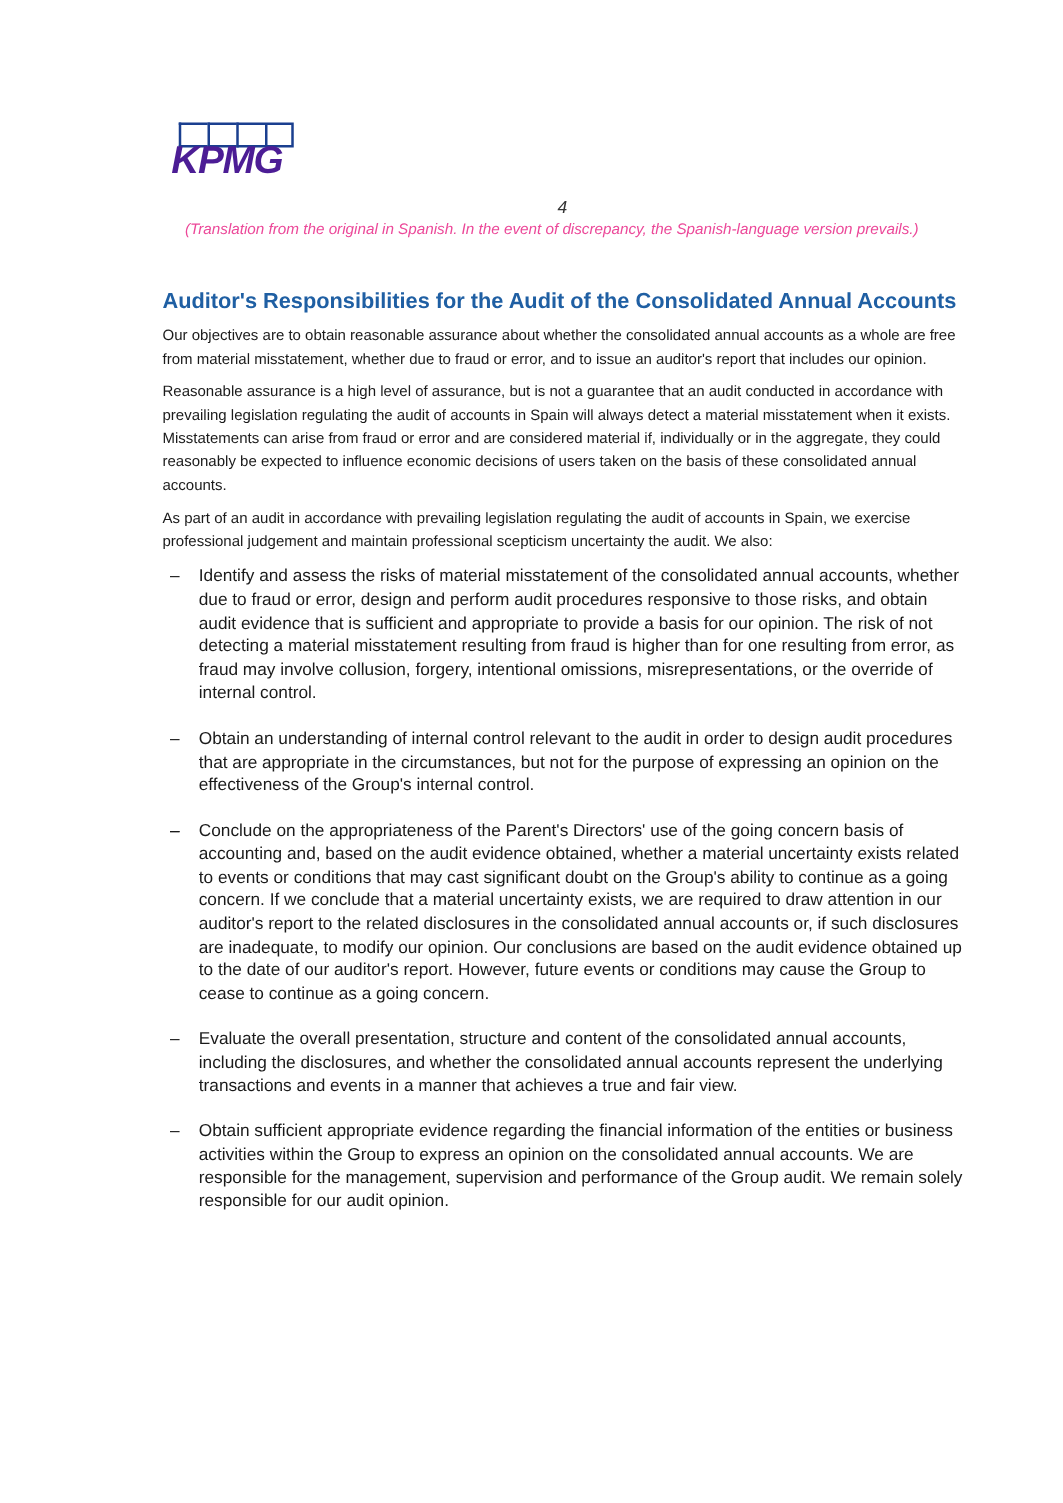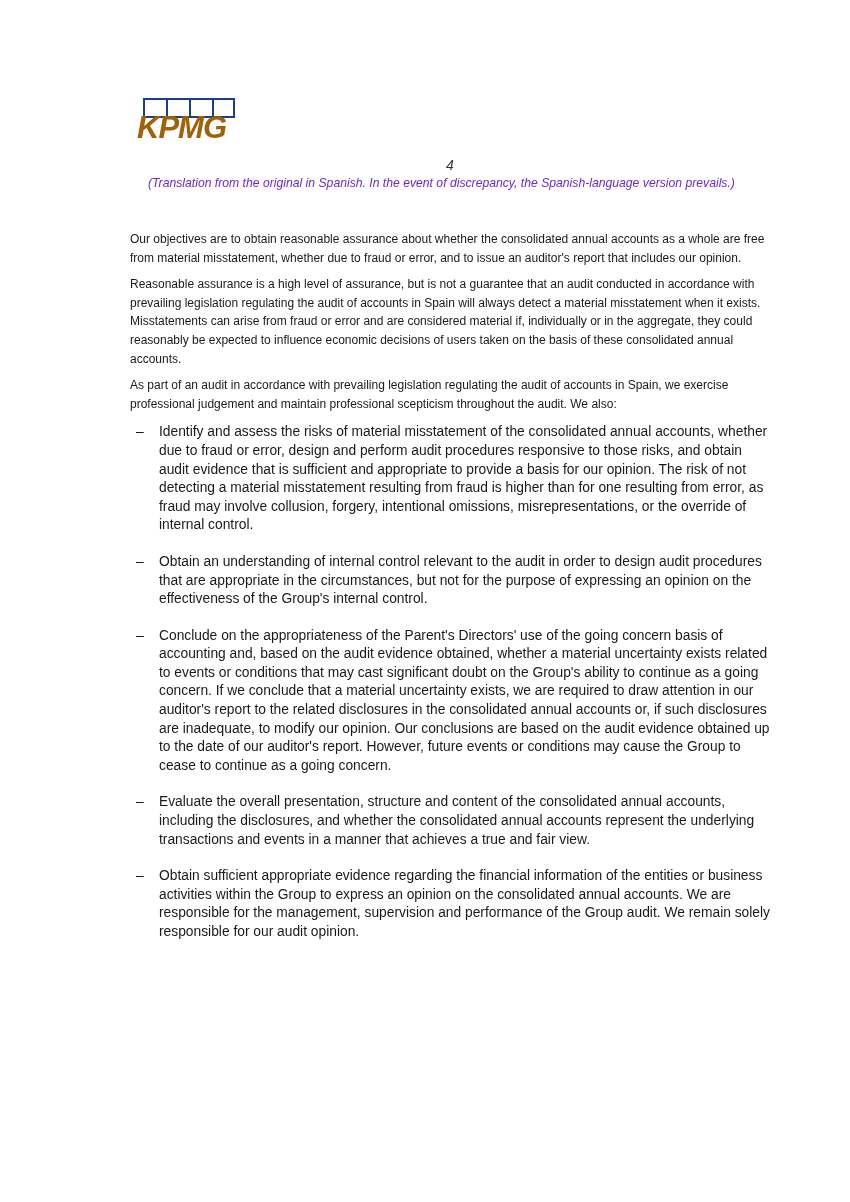--- a/index.html
+++ b/index.html
@@ -4,25 +4,25 @@
 <style>
   html, body { margin: 0; padding: 0; background: #ffffff; }
   body { width: 850px; height: 1202px; position: relative; overflow: hidden;
          font-family: "Liberation Sans", sans-serif; color: #1a1a1a; }
   .logo { position: absolute; left: 137px; top: 98px; width: 108px; height: 48px; }
   .logo .boxes { position: absolute; left: 6px; top: 0; display: flex; }
   .logo .box { width: 23px; height: 20px; border: 2px solid #1a3f8f; border-right: none; box-sizing: border-box; }
   .logo .box:last-child { border-right: 2px solid #1a3f8f; }
   .logo .word { position: absolute; left: 0; top: 14px; font-family: "Liberation Sans", sans-serif;
                 font-weight: bold; font-style: italic; font-size: 31px; letter-spacing: -1px;
-                color: #a16207; line-height: 1; }
+                color: #4c1d95; line-height: 1; }
   .page-num { position: absolute; left: 0; width: 900px; top: 157px; text-align: center;
               font-size: 14px; font-style: italic; color: #333; }
   .translation-note { position: absolute; left: 148px; top: 176px; font-size: 12.2px;
-                      font-style: italic; color: #6d28d9; white-space: nowrap; }
+                      font-style: italic; color: #ec4899; white-space: nowrap; }
   .content { position: absolute; left: 130px; top: 230px; width: 640px; }
   h1 { margin: 0 0 8px 0; font-size: 17.4px; font-weight: bold; color: #1f5fa3; white-space: nowrap; }
   p { margin: 0 0 8px 0; font-size: 12px; line-height: 18.6px; }
   ul { list-style: none; margin: 10px 0 0 0; padding: 0; }
   li { position: relative; padding-left: 29px; font-size: 13.8px; line-height: 18.6px; margin-bottom: 18px; }
   li .dash { position: absolute; left: 6px; top: 0; }
 </style>
 </head>
 <body>
 
@@ -33,23 +33,24 @@
     <div class="box"></div>
     <div class="box"></div>
   </div>
   <div class="word">KPMG</div>
 </div>
 
 <div class="page-num">4</div>
 <div class="translation-note">(Translation from the original in Spanish. In the event of discrepancy, the Spanish-language version prevails.)</div>
 
 <div class="content">
+  <h1>Auditor's Responsibilities for the Audit of the Consolidated Annual Accounts</h1>
   <p>Our objectives are to obtain reasonable assurance about whether the consolidated annual accounts as a whole are free from material misstatement, whether due to fraud or error, and to issue an auditor's report that includes our opinion.</p>
   <p>Reasonable assurance is a high level of assurance, but is not a guarantee that an audit conducted in accordance with prevailing legislation regulating the audit of accounts in Spain will always detect a material misstatement when it exists. Misstatements can arise from fraud or error and are considered material if, individually or in the aggregate, they could reasonably be expected to influence economic decisions of users taken on the basis of these consolidated annual accounts.</p>
-  <p>As part of an audit in accordance with prevailing legislation regulating the audit of accounts in Spain, we exercise professional judgement and maintain professional scepticism throughout the audit. We also:</p>
+  <p>As part of an audit in accordance with prevailing legislation regulating the audit of accounts in Spain, we exercise professional judgement and maintain professional scepticism uncertainty the audit. We also:</p>
   <ul>
     <li><span class="dash">–</span><span>Identify and assess the risks of material misstatement of the consolidated annual accounts, whether due to fraud or error, design and perform audit procedures responsive to those risks, and obtain audit evidence that is sufficient and appropriate to provide a basis for our opinion. The risk of not detecting a material misstatement resulting from fraud is higher than for one resulting from error, as fraud may involve collusion, forgery, intentional omissions, misrepresentations, or the override of internal control.</span></li>
     <li><span class="dash">–</span><span>Obtain an understanding of internal control relevant to the audit in order to design audit procedures that are appropriate in the circumstances, but not for the purpose of expressing an opinion on the effectiveness of the Group's internal control.</span></li>
     <li><span class="dash">–</span></li>
     <li><span class="dash">–</span><span>Conclude on the appropriateness of the Parent's Directors' use of the going concern basis of accounting and, based on the audit evidence obtained, whether a material uncertainty exists related to events or conditions that may cast significant doubt on the Group's ability to continue as a going concern. If we conclude that a material uncertainty exists, we are required to draw attention in our auditor's report to the related disclosures in the consolidated annual accounts or, if such disclosures are inadequate, to modify our opinion. Our conclusions are based on the audit evidence obtained up to the date of our auditor's report. However, future events or conditions may cause the Group to cease to continue as a going concern.</span></li>
     <li><span class="dash">–</span><span>Evaluate the overall presentation, structure and content of the consolidated annual accounts, including the disclosures, and whether the consolidated annual accounts represent the underlying transactions and events in a manner that achieves a true and fair view.</span></li>
     <li><span class="dash">–</span><span>Obtain sufficient appropriate evidence regarding the financial information of the entities or business activities within the Group to express an opinion on the consolidated annual accounts. We are responsible for the management, supervision and performance of the Group audit. We remain solely responsible for our audit opinion.</span></li>
   </ul>
 </div>
 

